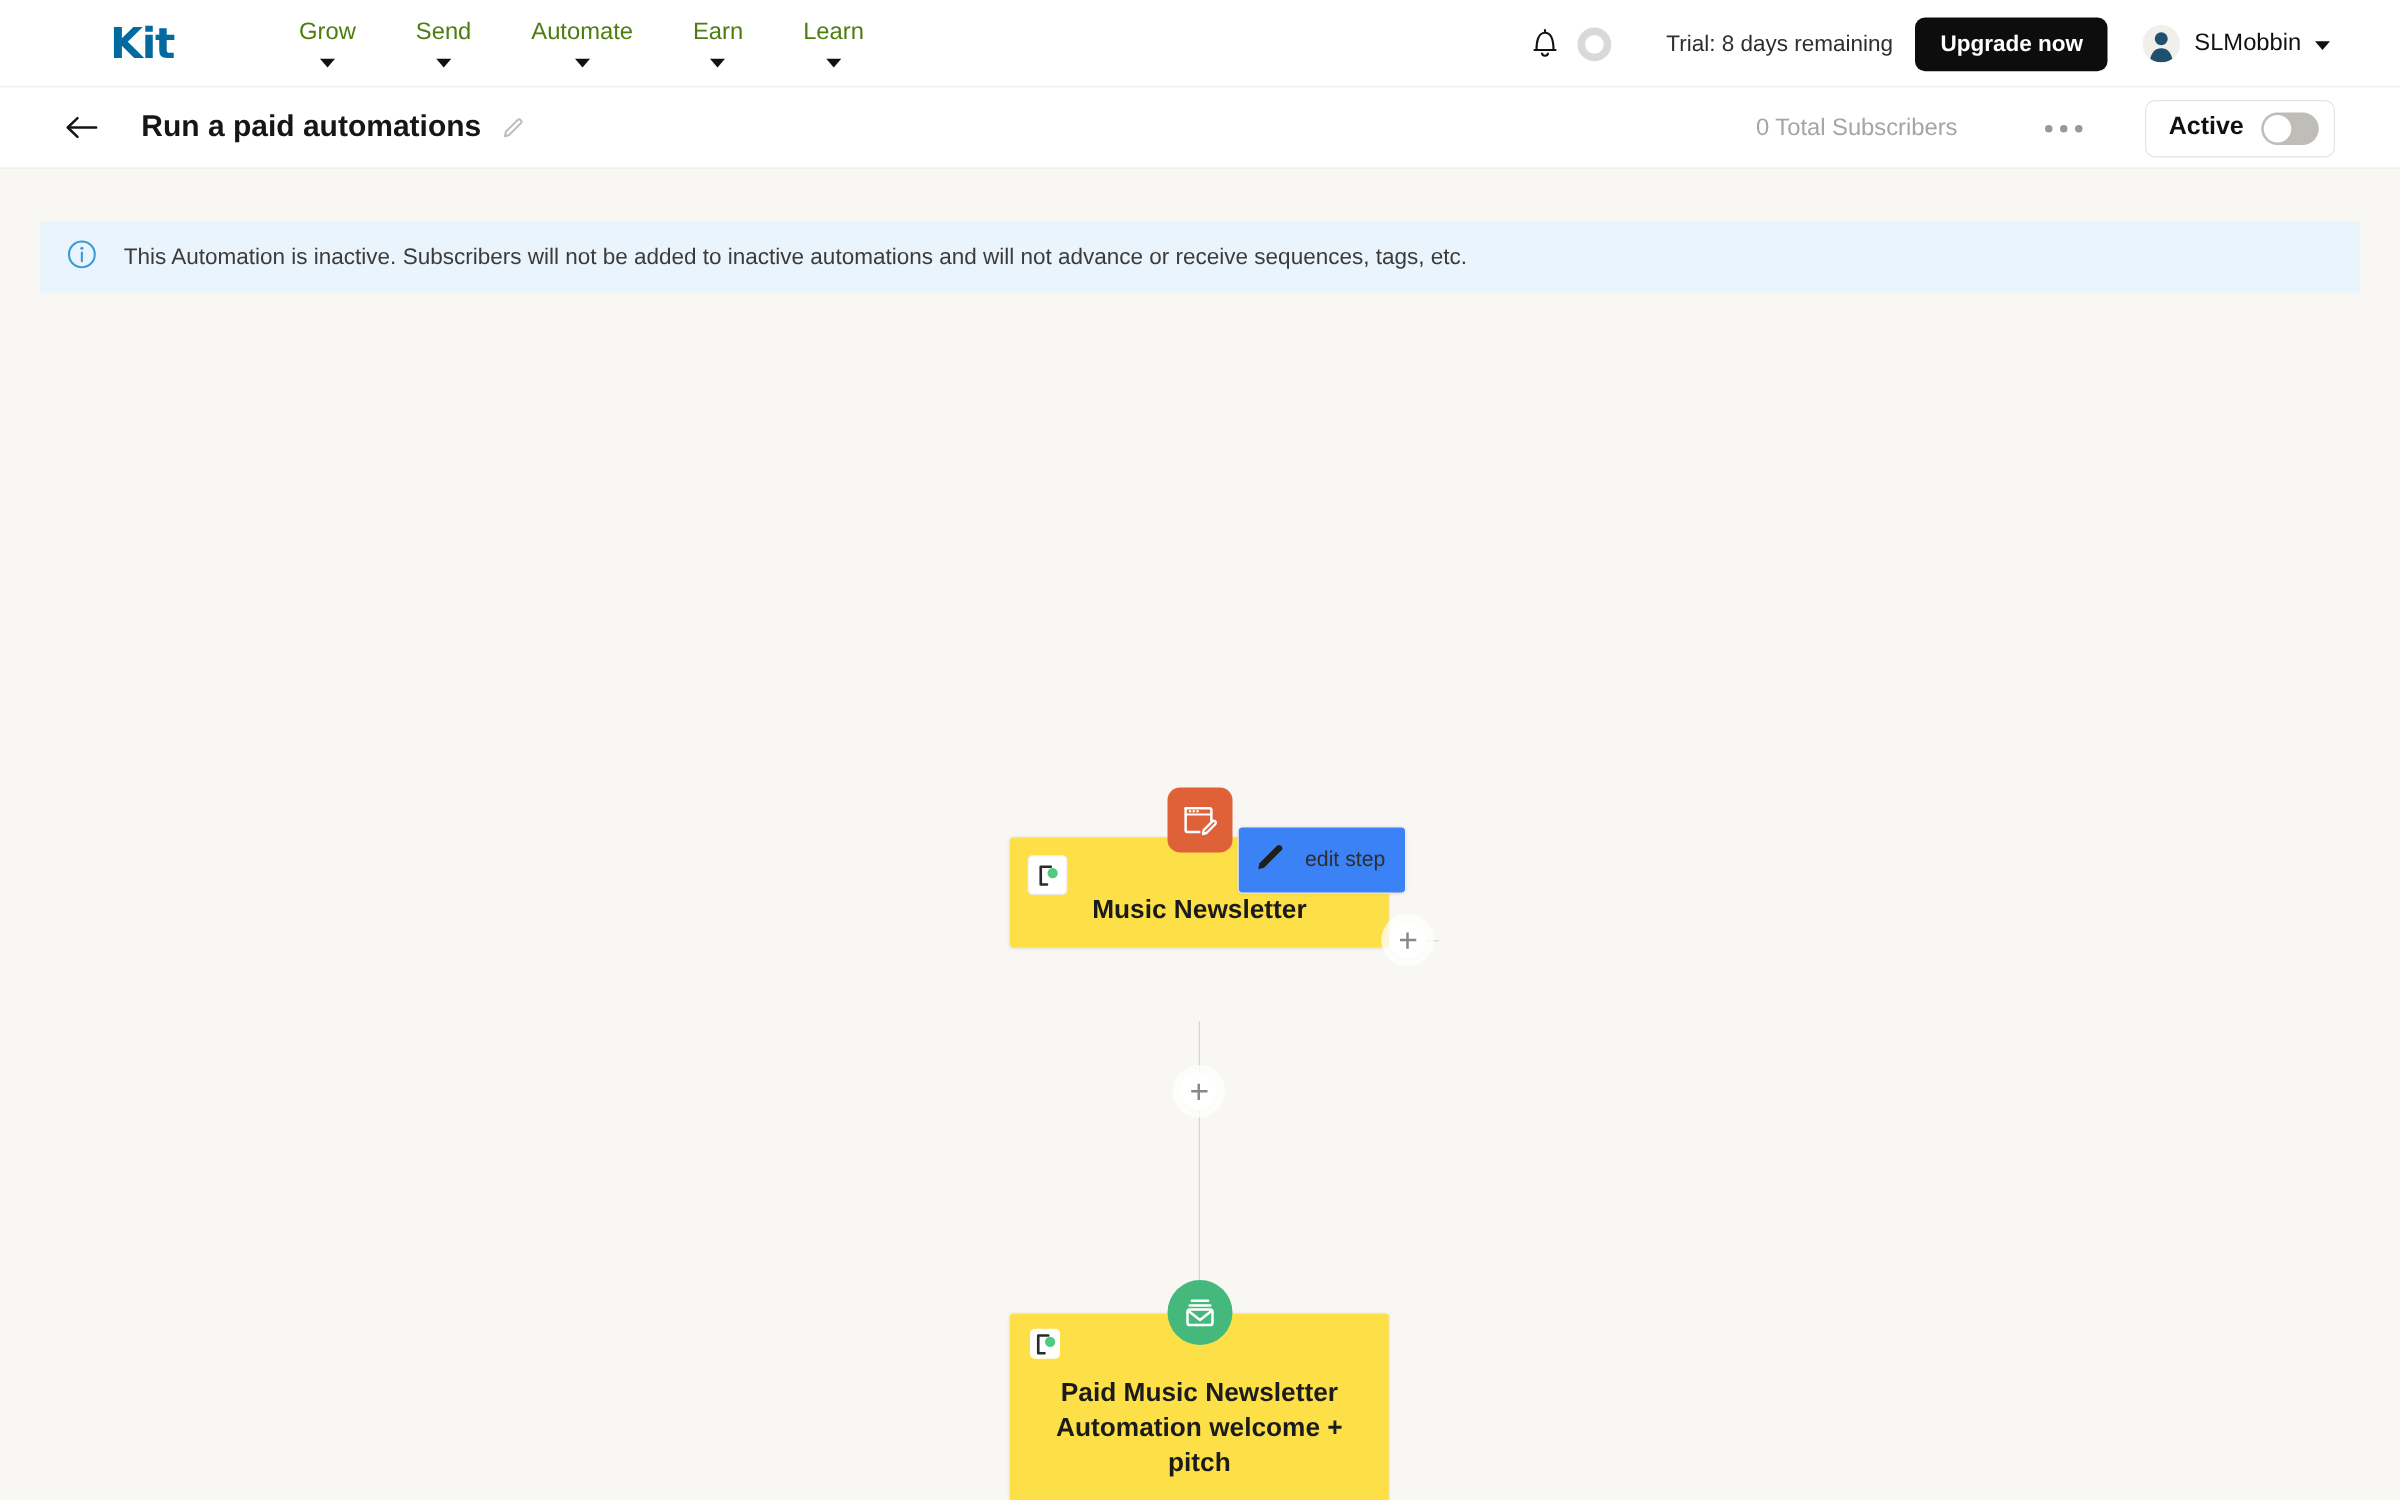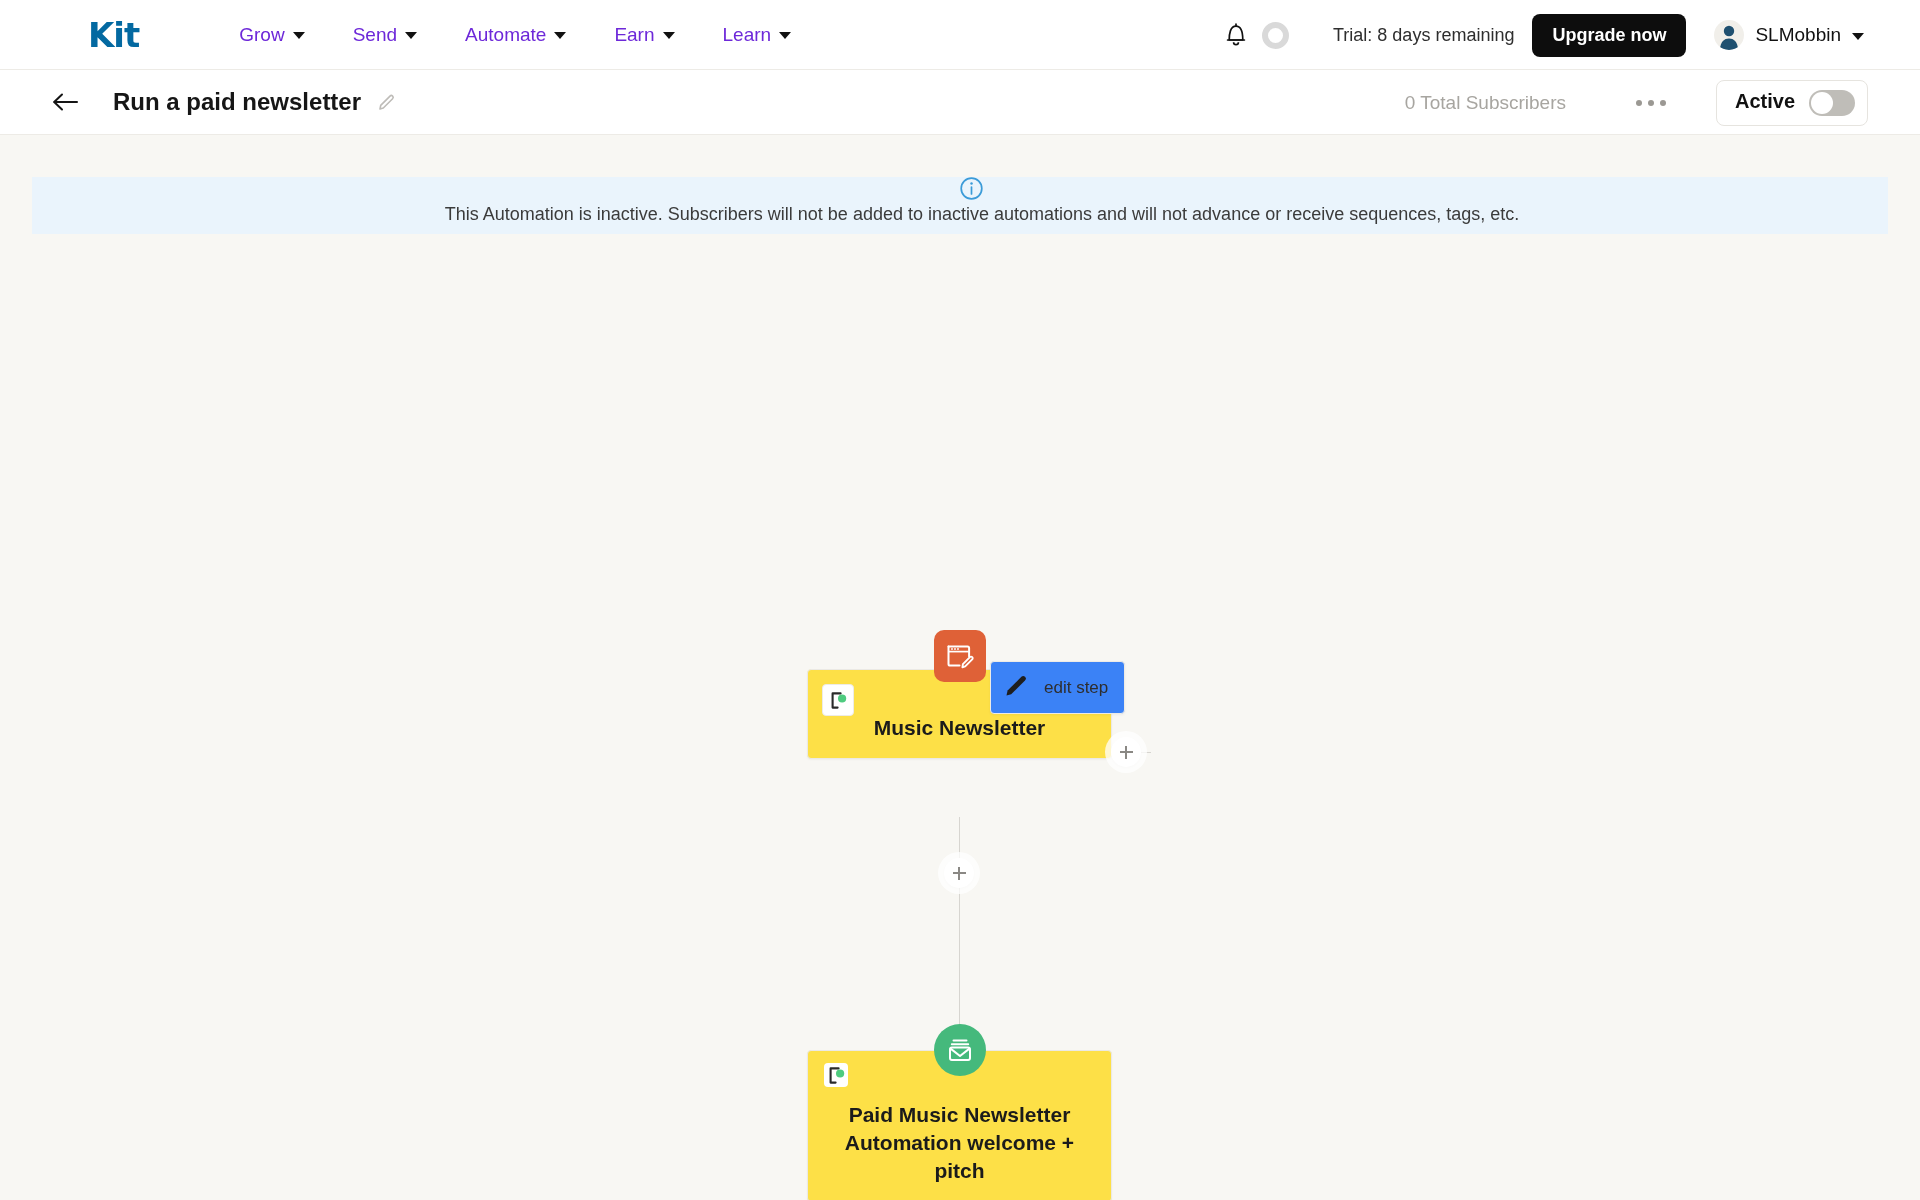--- a/index.html
+++ b/index.html
@@ -20,22 +20,23 @@
   }
   .brand {
     margin-left: 88px;
     font-size: 34px; font-weight: 800; letter-spacing: -1px;
     color: #0369a1; line-height: 1;
     font-family: "DejaVu Sans", sans-serif;
   }
   .navlinks { display: flex; align-items: center; margin-left: 100px; gap: 48px; }
   .navitem {
     display: flex; align-items: center; gap: 8px;
-    font-size: 19px; color: #6d28d9; cursor: pointer;
+    font-size: 19px; color: #4d7c0f; cursor: pointer;
     white-space: nowrap;
+    flex-direction: column;
   }
   .caret {
     width: 0; height: 0;
     border-left: 6px solid transparent;
     border-right: 6px solid transparent;
     border-top: 7px solid #111;
     margin-top: 2px;
   }
   .nav-right {
     position: absolute; right: 56px; top: 0; height: 70px;
@@ -101,21 +102,20 @@
     background: #fff;
   }
 
   
   .banner {
     margin: 42px 32px 0 32px;
     background: #EAF4FC;
     height: 57px;
     display: flex; align-items: center;
     padding-left: 22px;
-    flex-direction: column;
   }
   .banner-text { font-size: 18px; color: #3B3B3B; margin-left: 22px; }
 
   
   .canvas { position: relative; width: 100%; height: 890px; }
 
   .node { position: absolute; }
 
   .card {
     width: 305px;
@@ -242,21 +242,21 @@
   </div>
 </div>
 
 <div class="subheader">
   <span class="back-arrow">
     <svg width="26" height="20" viewBox="0 0 26 20">
       <path d="M25 10 H2.5" stroke="#151515" stroke-width="2" stroke-linecap="round"></path>
       <path d="M10 2.5 L2.2 10 L10 17.5" stroke="#151515" stroke-width="2" fill="none" stroke-linecap="round" stroke-linejoin="round"></path>
     </svg>
   </span>
-  <div class="page-title">Run a paid newsletter</div>
+  <div class="page-title">Run a paid automations</div>
   <span class="pencil-sm">
     <svg width="19" height="19" viewBox="0 0 19 19">
       <path d="M3 16 L3.7 12.4 L13 3.1 a1.8 1.8 0 0 1 2.6 2.6 L6.3 15 Z" stroke="#BEBCB8" stroke-width="1.6" fill="none" stroke-linejoin="round"></path>
     </svg>
   </span>
 
   <div class="sub-right">
     <span class="total-subs">0 Total Subscribers</span>
     <span class="dots">
         <span></span>

